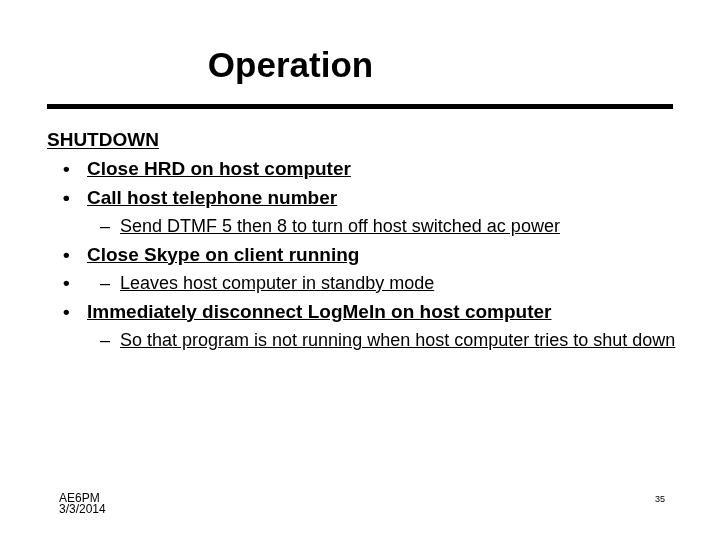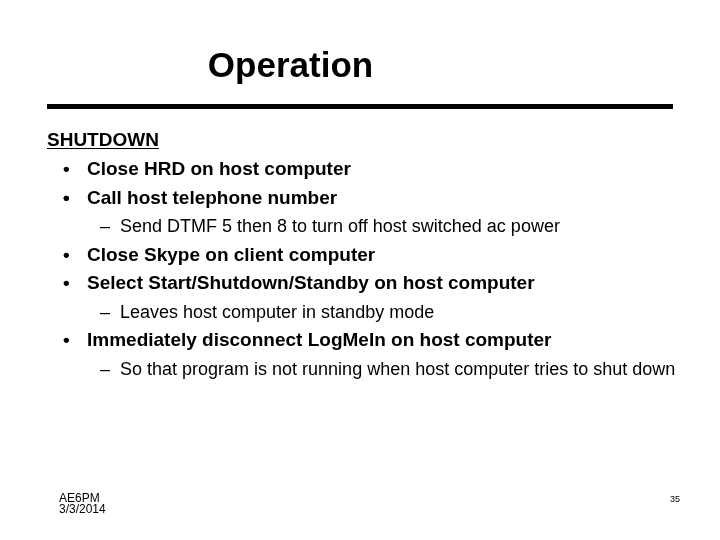--- a/index.html
+++ b/index.html
@@ -41,20 +41,21 @@
     height: 5px;
     background: #000000;
   }
 
   
   .body-block {
     position: absolute;
     left: 47px;
     top: 126px;
     width: 640px;
+    text-decoration: underline;
   }
 
   .heading-shutdown {
     font-size: 19px;
     font-weight: bold;
     line-height: 27px;
     text-decoration: underline;
     text-underline-offset: 2px;
     margin: 0 0 2px 0;
     display: inline-block;
@@ -112,21 +113,21 @@
   }
   .footer-left div { white-space: nowrap; }
 
   .footer-page {
     position: absolute;
     left: 640px;
     top: 494px;
     width: 40px;
     font-size: 9px;
     line-height: 11px;
-    text-align: right;
+    text-align: center;
   }
 </style>
 </head>
 <body>
 
 <div class="slide">
 
   <div class="slide-title">Operation</div>
 
   <div class="title-rule"></div>
@@ -151,26 +152,25 @@
         <span>Call host telephone number</span>
       </li>
 
       <li class="lvl2">
         <span class="bullet-dash">–</span>
         <span>Send DTMF 5 then 8 to turn off host switched ac power</span>
       </li>
 
       <li class="lvl1">
         <span class="bullet-dot">•</span>
-        <span>Close Skype on client computer</span>
+        <span>Close Skype on client running</span>
       </li>
 
       <li class="lvl1">
         <span class="bullet-dot">•</span>
-        <span>Select Start/Shutdown/Standby on host computer</span>
       </li>
 
       <li class="lvl2">
         <span class="bullet-dash">–</span>
         <span>Leaves host computer in standby mode</span>
       </li>
 
       <li class="lvl1">
         <span class="bullet-dot">•</span>
         <span>Immediately disconnect LogMeIn on host computer</span>

